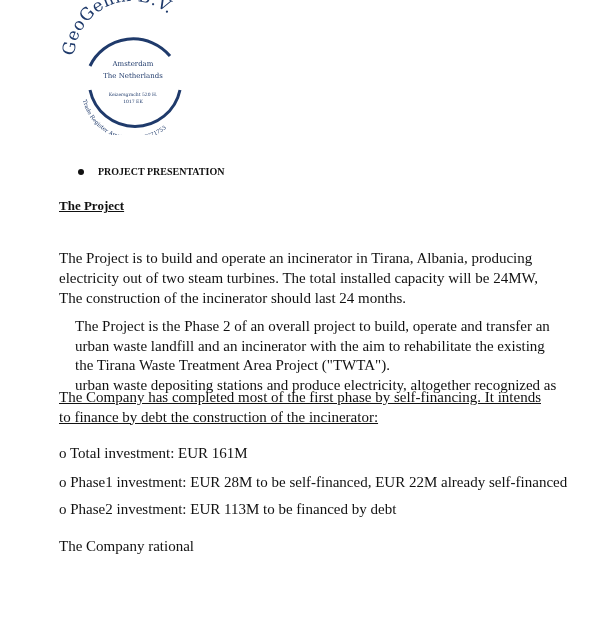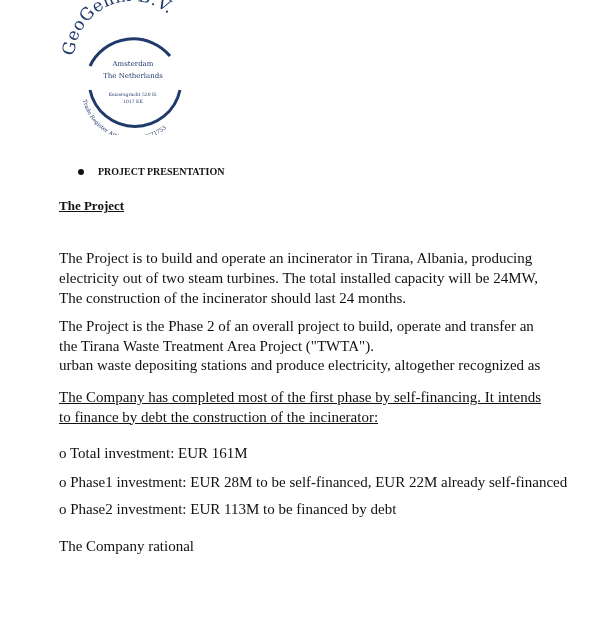--- a/index.html
+++ b/index.html
@@ -53,21 +53,21 @@
     .para {
       position: absolute;
       left: 59px;
       width: 490px;
       font-size: 15px;
       line-height: 19.5px;
       margin: 0;
     }
     .p1 { top: 238px; margin-top: 11px; }
     .p2 { top: 289px; }
-    .p3 { top: 317px; }
+    .p3 { top: 317px; margin-left: 16px; }
     .p4 { top: 388px; text-decoration: underline; }
     .li1 { top: 444px; }
     .li2 { top: 473px; text-align: right; }
     .li3 { top: 500px; }
     .p5 { top: 537px; }
     .p1 .nowrap-line, .p3 .nowrap-line, .p4 .nowrap-line { display: block; white-space: nowrap; }
     .li { white-space: nowrap; }
   </style>
 </head>
 <body>
@@ -108,20 +108,21 @@
 
 <p class="para p1">
   <span class="nowrap-line">The Project is to build and operate an incinerator in Tirana, Albania, producing</span>
   <span class="nowrap-line">electricity out of two steam turbines. The total installed capacity will be 24MW,</span>
 </p>
 
 <p class="para p2">The construction of the incinerator should last 24 months.</p>
 
 <p class="para p3">
   <span class="nowrap-line">The Project is the Phase 2 of an overall project to build, operate and transfer an</span>
+  <span class="nowrap-line">urban waste landfill and an incinerator with the aim to rehabilitate the existing</span>
   <span class="nowrap-line">the Tirana Waste Treatment Area Project ("TWTA").</span>
   <span class="nowrap-line">urban waste depositing stations and produce electricity, altogether recognized as</span>
 </p>
 
 <p class="para p4">
   <span class="nowrap-line">The Company has completed most of the first phase by self-financing. It intends</span>
   <span class="nowrap-line">to finance by debt the construction of the incinerator:</span>
 </p>
 
 <p class="para li li1">o Total investment: EUR 161M</p>

